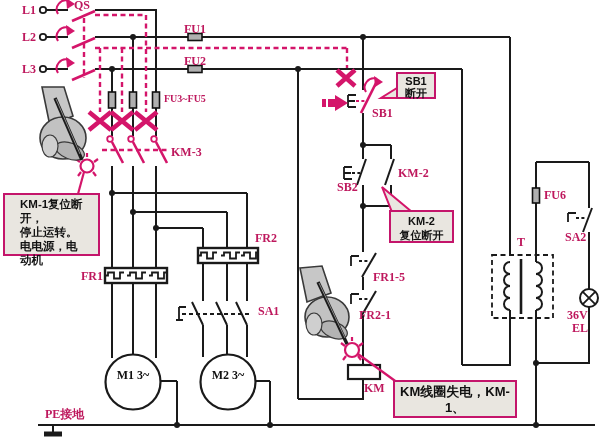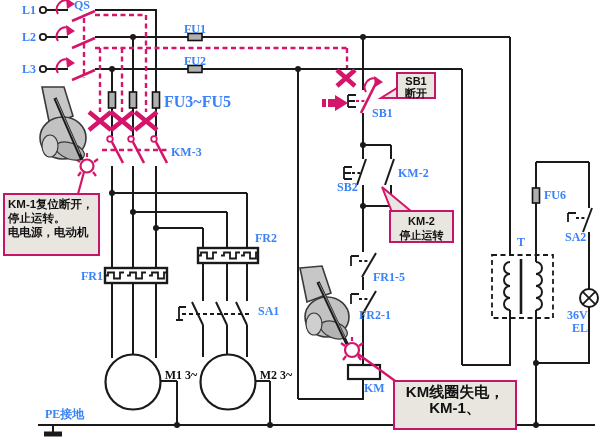--- a/index.html
+++ b/index.html
@@ -1,28 +1,28 @@
 <!DOCTYPE html>
 <html><head>
 <meta charset="utf-8">
 <style>
   html,body{margin:0;padding:0;background:#ffffff;}
   .stage{position:relative;width:600px;height:443px;background:#ffffff;overflow:hidden;
          font-family:"Liberation Sans","DejaVu Sans",sans-serif;}
   .stage svg{position:absolute;left:0;top:0;}
-  .lbl{position:absolute;font:bold 12px "Liberation Serif","DejaVu Serif",serif;color:#3b82f6;white-space:nowrap;}
-  .lbl.small{font-size:16px;}
+  .lbl{position:absolute;font:bold 12px "Liberation Serif","DejaVu Serif",serif;color:#be185d;white-space:nowrap;}
+  .lbl.small{font-size:10px;}
   .callout{position:absolute;background:#e9e6e0;border:2.5px solid #c4156b;color:#111;
            font-weight:bold;box-sizing:border-box;}
   .callout .ln{display:block;}
-  #co-km1{left:3px;top:193px;width:97px;height:63px;font-size:11.5px;line-height:14px;padding:2px 3px;}
+  #co-km1{left:3px;top:193px;width:97px;height:63px;font-size:11.5px;line-height:14px;padding:2px 15px;}
   #co-sb1{left:396px;top:72px;width:40px;height:27px;font-size:11px;line-height:12px;text-align:center;padding-top:1px;}
   #co-km2{left:389px;top:210px;width:65px;height:33px;font-size:11px;line-height:14px;text-align:center;padding-top:2px;}
-  #co-km {left:393px;top:380px;width:124px;height:50px;font-size:15px;line-height:16px;text-align:center;padding-top:2px;}
-  .motor-lbl{position:absolute;width:50px;text-align:center;font:bold 12px "Liberation Serif",serif;color:#111;line-height:13px;margin-left:48px;}
+  #co-km {left:393px;top:380px;width:124px;height:38px;font-size:13px;line-height:16px;text-align:center;padding-top:2px;}
+  .motor-lbl{position:absolute;width:50px;text-align:center;font:bold 12px "Liberation Serif",serif;color:#111;line-height:13px;}
 </style>
 </head>
 <body>
 
 <div class="stage">
 
 <svg width="600" height="443" viewBox="0 0 600 443">
 
   <g stroke="#1a1a1a" stroke-width="2" fill="none">
 
@@ -317,19 +317,19 @@
   <span class="ln">KM-1复位断开，</span>
   <span class="ln">停止运转。</span>
   <span class="ln">电电源，电动机</span>
 </div>
 <div class="callout" id="co-sb1">
   <span class="ln">SB1</span>
   <span class="ln">断开</span>
 </div>
 <div class="callout" id="co-km2">
   <span class="ln">KM-2</span>
-  <span class="ln">停止运转</span>
+  <span class="ln">复位断开</span>
 </div>
 <div class="callout" id="co-km">
   <span class="ln">KM线圈失电，KM-1、</span>
 </div>
 
 </div>
 
 </body></html>

